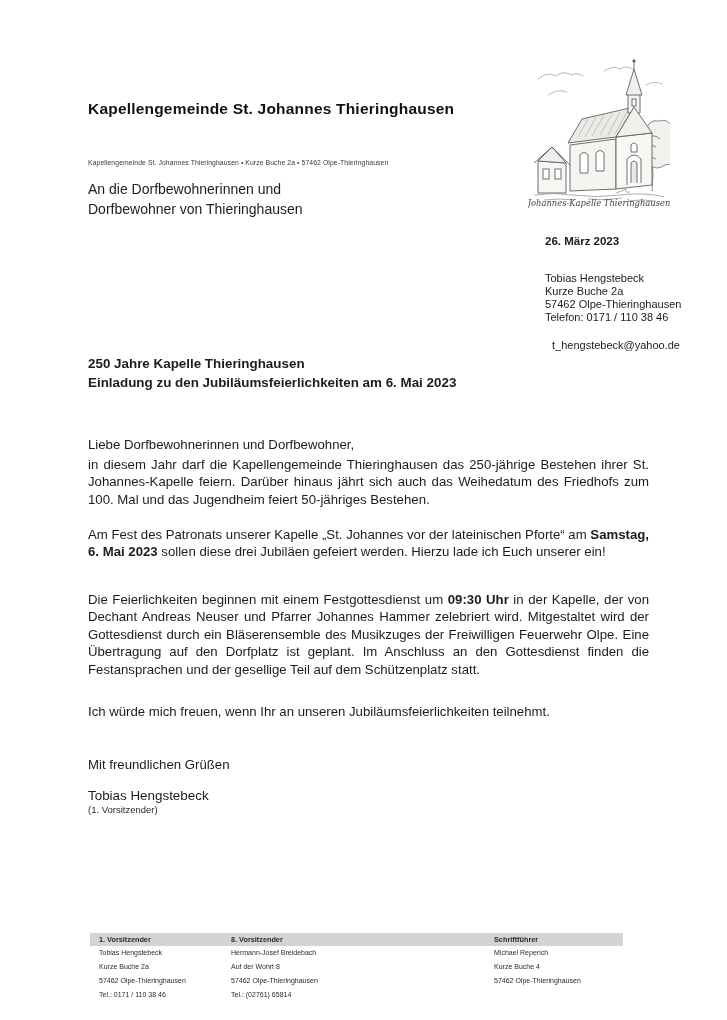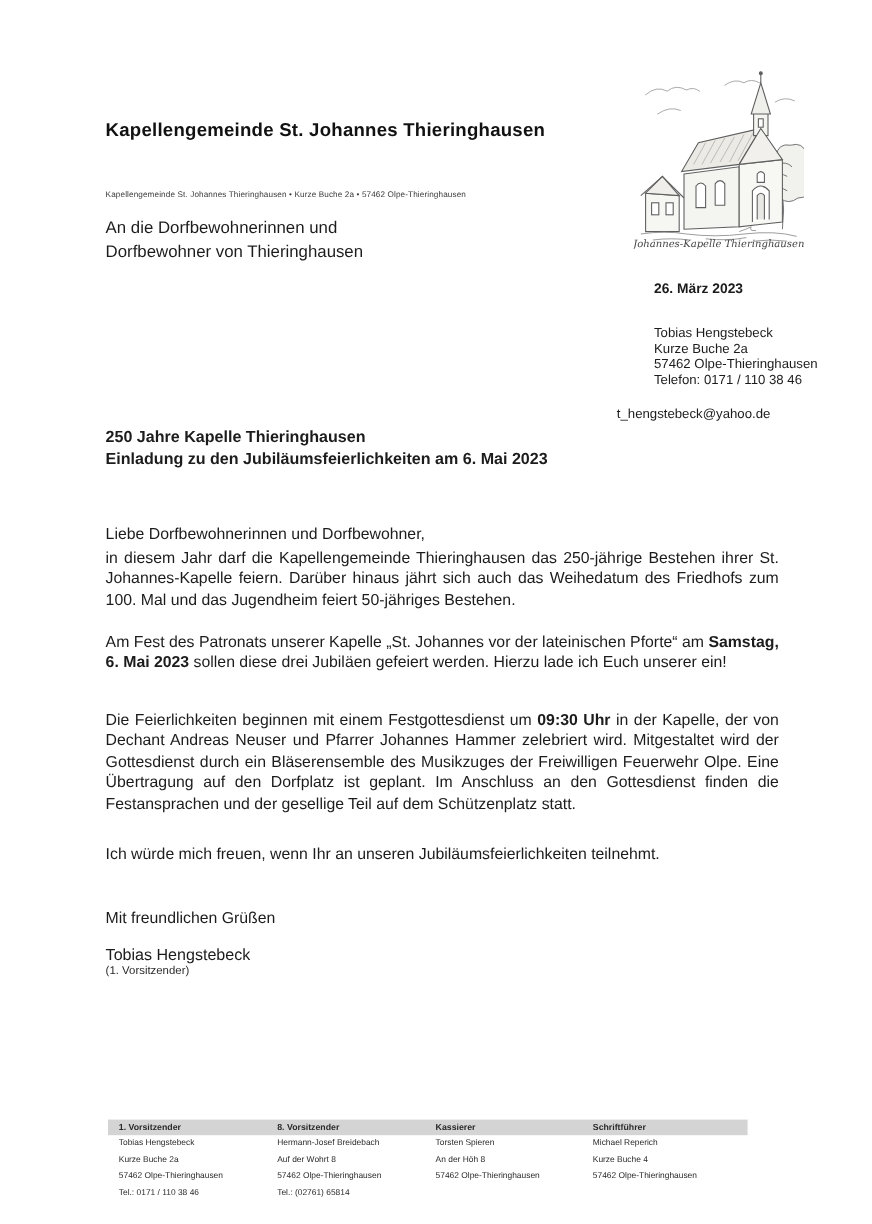--- a/index.html
+++ b/index.html
@@ -7,21 +7,21 @@
     width:727px;height:1020px;background:#ffffff;position:relative;
     font-family:"Liberation Sans", sans-serif;color:#1c1c1c;overflow:hidden;
   }
   .abs{position:absolute;}
   .org-title{left:88px;top:100px;font-size:15.5px;font-weight:bold;letter-spacing:.2px;color:#111;}
   .church{left:528px;top:57px;width:142px;height:152px;}
   .sender-line{left:88px;top:159px;font-size:6.8px;color:#3a3a3a;letter-spacing:.1px;white-space:nowrap;}
   .recipient{left:88px;top:179px;font-size:14px;line-height:20px;white-space:pre-line;}
   .letter-date{left:545px;top:235px;font-size:11.5px;font-weight:bold;}
   .contact{left:545px;top:272px;font-size:11px;line-height:13px;}
-  .email{left:514px;top:339px;font-size:11px;}
+  .email{left:552px;top:339px;font-size:11px;}
   .subject{left:88px;top:355px;font-size:13.4px;font-weight:bold;line-height:18.5px;}
   .bodytext{left:88px;width:561px;font-size:13.2px;line-height:17.4px;margin:0;}
   .just{text-align:justify;}
   .salutation{top:436px;}
   .p1{top:456px;}
   .p2{top:526px;}
   .p3{top:591px;}
   .closing{top:703px;}
   .regards{top:756px;}
   .sig-name{left:88px;top:788px;font-size:13.4px;}
@@ -139,26 +139,20 @@
     </div>
 
     <div class="f-col c1">
       <div class="f-title">8. Vorsitzender</div>
       <div class="f-line">Hermann-Josef Breidebach</div>
       <div class="f-line">Auf der Wohrt 8</div>
       <div class="f-line">57462 Olpe-Thieringhausen</div>
       <div class="f-line">Tel.: (02761) 65814</div>
     </div>
 
-    <div class="f-col c2">
-      <div class="f-title">Kassierer</div>
-      <div class="f-line">Torsten Spieren</div>
-      <div class="f-line">An der Höh 8</div>
-      <div class="f-line">57462 Olpe-Thieringhausen</div>
-    </div>
 
     <div class="f-col c3">
       <div class="f-title">Schriftführer</div>
       <div class="f-line">Michael Reperich</div>
       <div class="f-line">Kurze Buche 4</div>
       <div class="f-line">57462 Olpe-Thieringhausen</div>
     </div>
   </div>
 
 </div>

